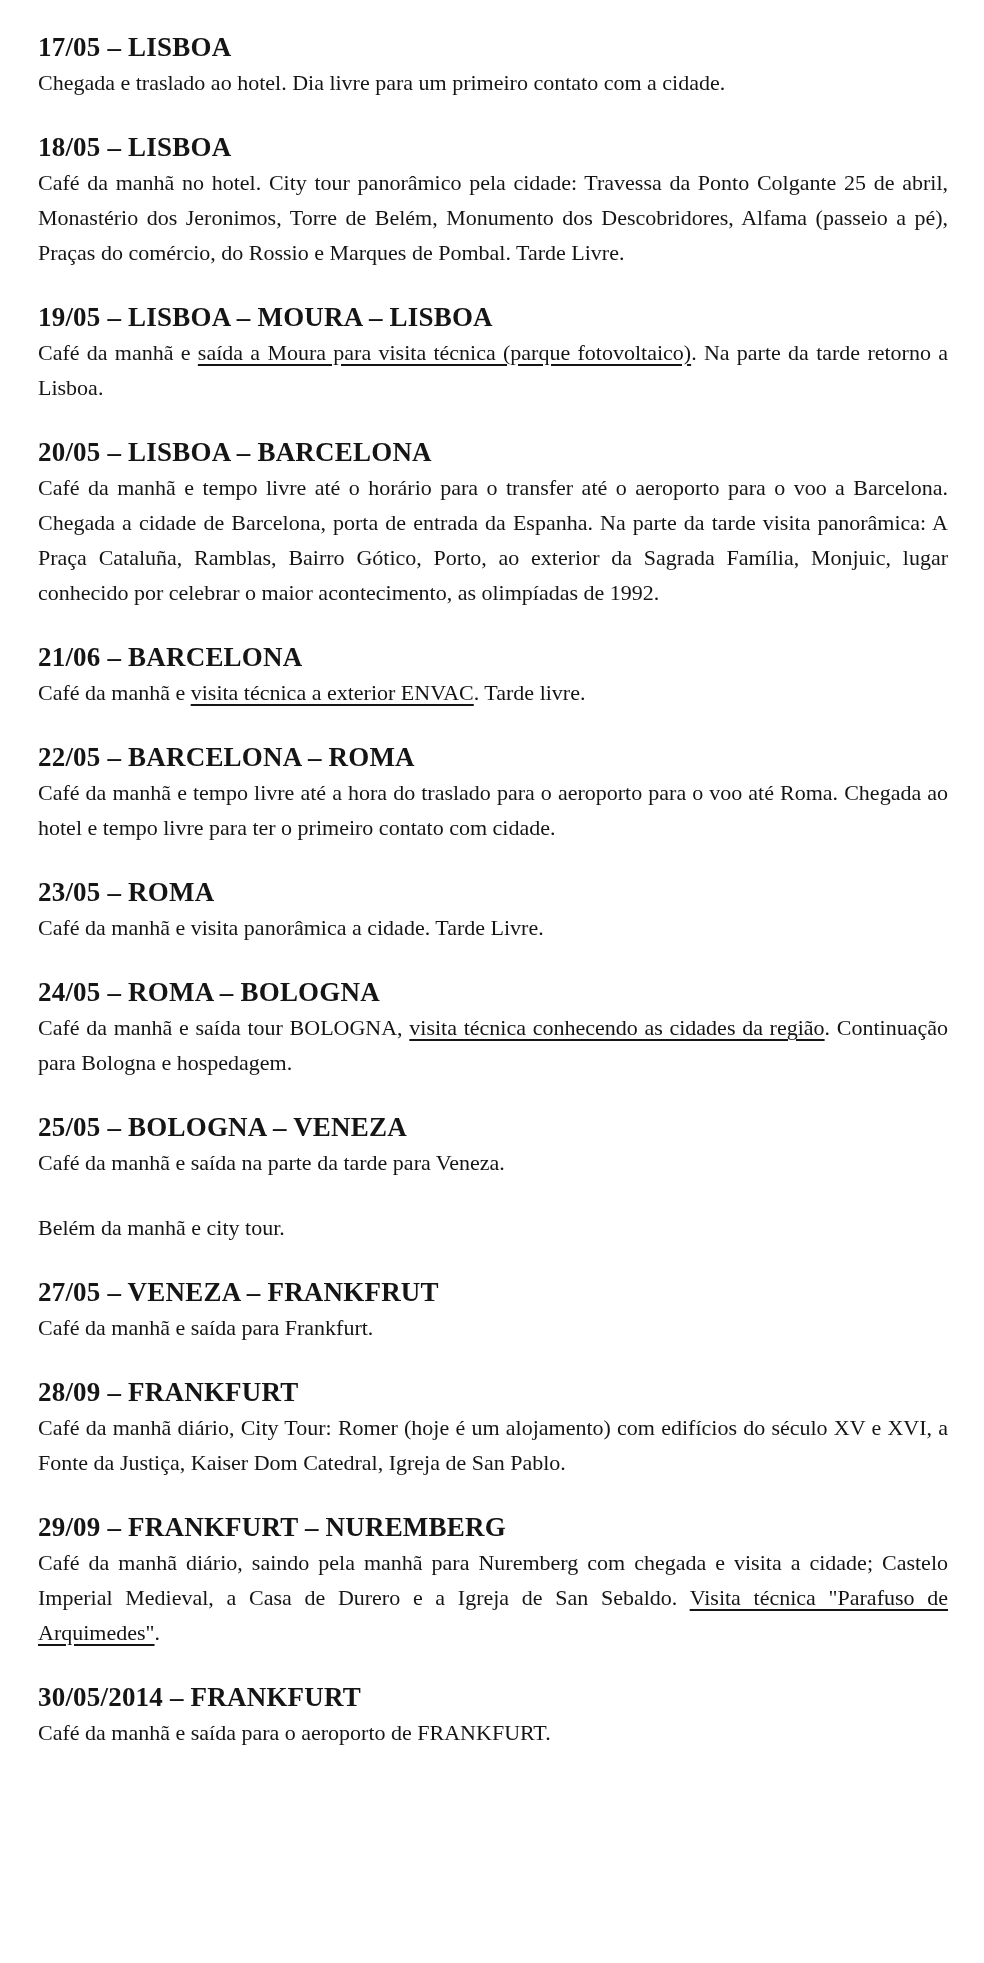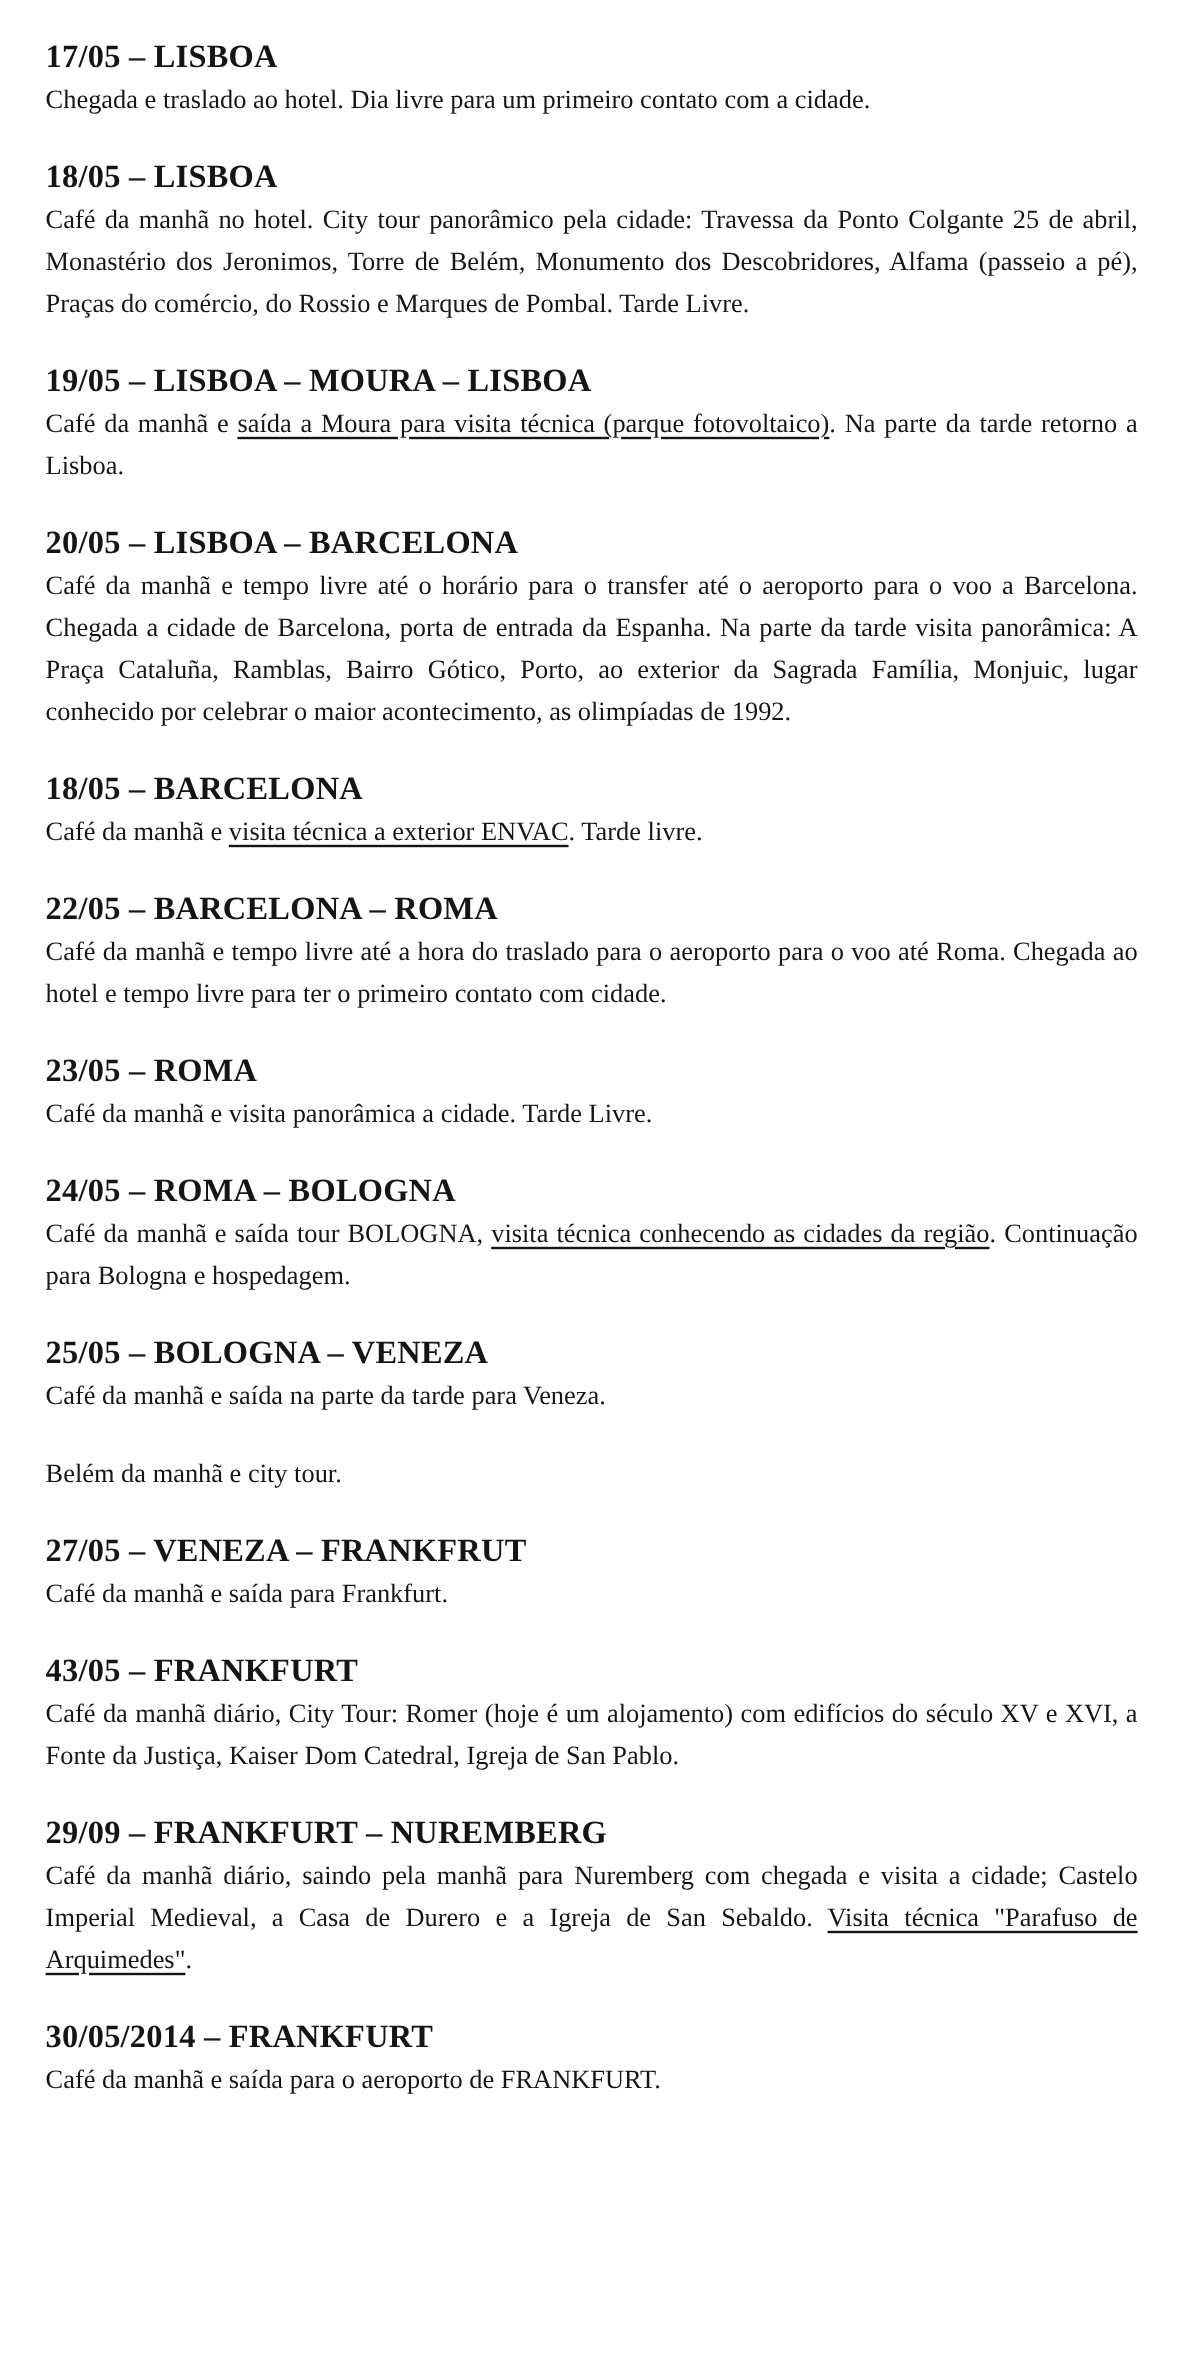--- a/index.html
+++ b/index.html
@@ -57,21 +57,21 @@
       </div>
       <div class="day-section">
         <div class="day-heading">19/05 – LISBOA – MOURA – LISBOA</div>
         <p class="day-text"><span>Café da manhã e </span><span class="u">saída a Moura para visita técnica (parque fotovoltaico)</span><span>. Na parte da tarde retorno a Lisboa.</span></p>
       </div>
       <div class="day-section">
         <div class="day-heading">20/05 – LISBOA – BARCELONA</div>
         <p class="day-text"><span>Café da manhã e tempo livre até o horário para o transfer até o aeroporto para o voo a Barcelona. Chegada a cidade de Barcelona, porta de entrada da Espanha. Na parte da tarde visita panorâmica: A Praça Cataluña, Ramblas, Bairro Gótico, Porto, ao exterior da Sagrada Família, Monjuic, lugar conhecido por celebrar o maior acontecimento, as olimpíadas de 1992.</span></p>
       </div>
       <div class="day-section">
-        <div class="day-heading">18/05 – BARCELONA</div>
+        <div class="day-heading">21/06 – BARCELONA</div>
         <p class="day-text"><span>Café da manhã e </span><span class="u">visita técnica a exterior ENVAC</span><span>. Tarde livre.</span></p>
       </div>
       <div class="day-section">
         <div class="day-heading">22/05 – BARCELONA – ROMA</div>
         <p class="day-text"><span>Café da manhã e tempo livre até a hora do traslado para o aeroporto para o voo até Roma. Chegada ao hotel e tempo livre para ter o primeiro contato com cidade.</span></p>
       </div>
       <div class="day-section">
         <div class="day-heading">23/05 – ROMA</div>
         <p class="day-text"><span>Café da manhã e visita panorâmica a cidade. Tarde Livre.</span></p>
       </div>
@@ -84,21 +84,21 @@
         <p class="day-text"><span>Café da manhã e saída na parte da tarde para Veneza.</span></p>
       </div>
       <div class="day-section">
         <p class="day-text"><span>Belém da manhã e city tour.</span></p>
       </div>
       <div class="day-section">
         <div class="day-heading">27/05 – VENEZA – FRANKFRUT</div>
         <p class="day-text"><span>Café da manhã e saída para Frankfurt.</span></p>
       </div>
       <div class="day-section">
-        <div class="day-heading">43/05 – FRANKFURT</div>
+        <div class="day-heading">28/09 – FRANKFURT</div>
         <p class="day-text"><span>Café da manhã diário, City Tour: Romer (hoje é um alojamento) com edifícios do século XV e XVI, a Fonte da Justiça, Kaiser Dom Catedral, Igreja de San Pablo.</span></p>
       </div>
       <div class="day-section">
         <div class="day-heading">29/09 – FRANKFURT – NUREMBERG</div>
         <p class="day-text"><span>Café da manhã diário, saindo pela manhã para Nuremberg com chegada e visita a cidade; Castelo Imperial Medieval, a Casa de Durero e a Igreja de San Sebaldo. </span><span class="u">Visita técnica "Parafuso de Arquimedes"</span><span>.</span></p>
       </div>
       <div class="day-section">
         <div class="day-heading">30/05/2014 – FRANKFURT</div>
         <p class="day-text"><span>Café da manhã e saída para o aeroporto de FRANKFURT.</span></p>
       </div>

